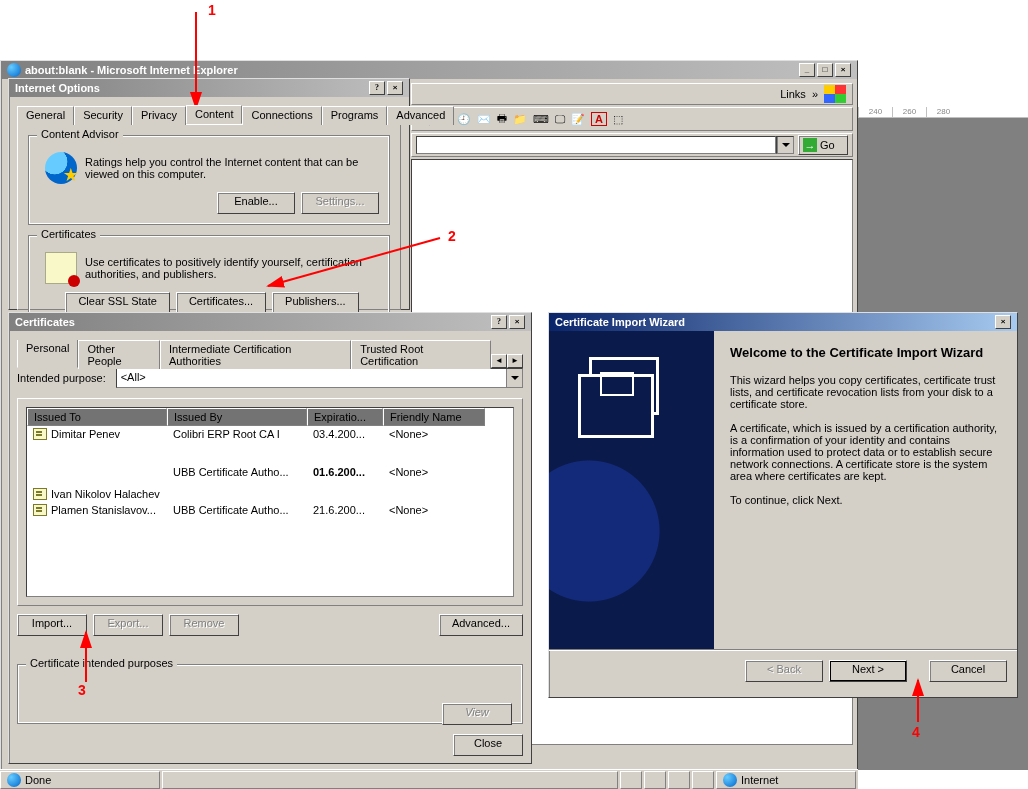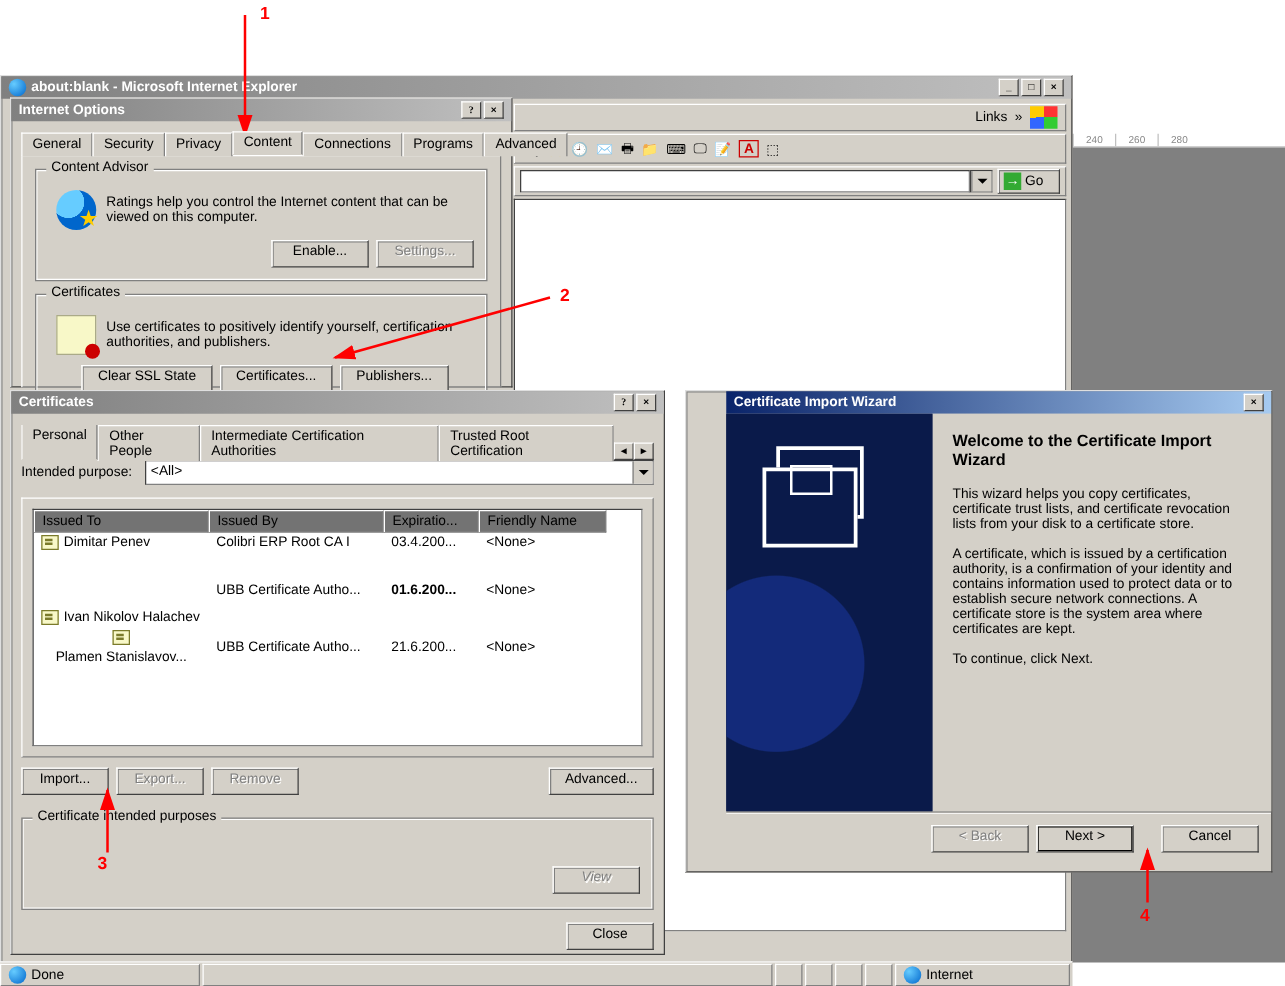--- a/index.html
+++ b/index.html
@@ -383,21 +383,21 @@
                 <span>UBB Certificate Autho...</span>
               </span>
               <span class="lv-cell" style="width: 76px; font-weight: bold;">
                 <span>01.6.200...</span>
               </span>
               <span class="lv-cell" style="width: 102px;">
                 <span>&lt;None&gt;</span>
               </span>
             </div>
             <div class="lv-row">
-              <span class="lv-cell" style="width: 140px; flex-direction: column;">
+              <span class="lv-cell" style="width: 140px;">
                 <span class="cert-icon"></span>
                 <span>Plamen Stanislavov...</span>
               </span>
               <span class="lv-cell" style="width: 140px;">
                 <span>UBB Certificate Autho...</span>
               </span>
               <span class="lv-cell" style="width: 76px;">
                 <span>21.6.200...</span>
               </span>
               <span class="lv-cell" style="width: 102px;">
@@ -409,34 +409,34 @@
     </div>
 
     <div class="row" style="gap:6px; margin-top:8px;">
       <span class="btn small">Import...</span>
       <span class="btn small disabled">Export...</span>
       <span class="btn small disabled">Remove</span>
       <span style="flex:1;"></span>
       <span class="btn small">Advanced...</span>
     </div>
 
-    <div class="group" style="margin-top:18px; height:74px;">
+    <div class="group" style="margin-top:28px; height:60px;">
       <span class="legend">Certificate intended purposes</span>
       <div class="row" style="justify-content:flex-end; margin-top:22px;font-style:italic;">
         <span class="btn small disabled">View</span>
       </div>
     </div>
 
     <div class="row" style="justify-content:flex-end; margin-top:8px;">
       <span class="btn small">Close</span>
     </div>
   </div>
 </div>
 
-<div class="dialog abs" style="left:548px; top:312px; width:470px; height:386px;padding-left:32px;">
+<div class="dialog abs" style="left:548px; top:312px; width:470px; height:386px;">
   <div class="titlebar">
     <span>Certificate Import Wizard</span>
     <span class="sysbtns">
         <span class="sysbtn">×</span>
       </span>
   </div>
   <div style="display:flex; height:318px;">
     <div class="wizard-banner">
       <div class="wizard-graphic"></div>
     </div>

